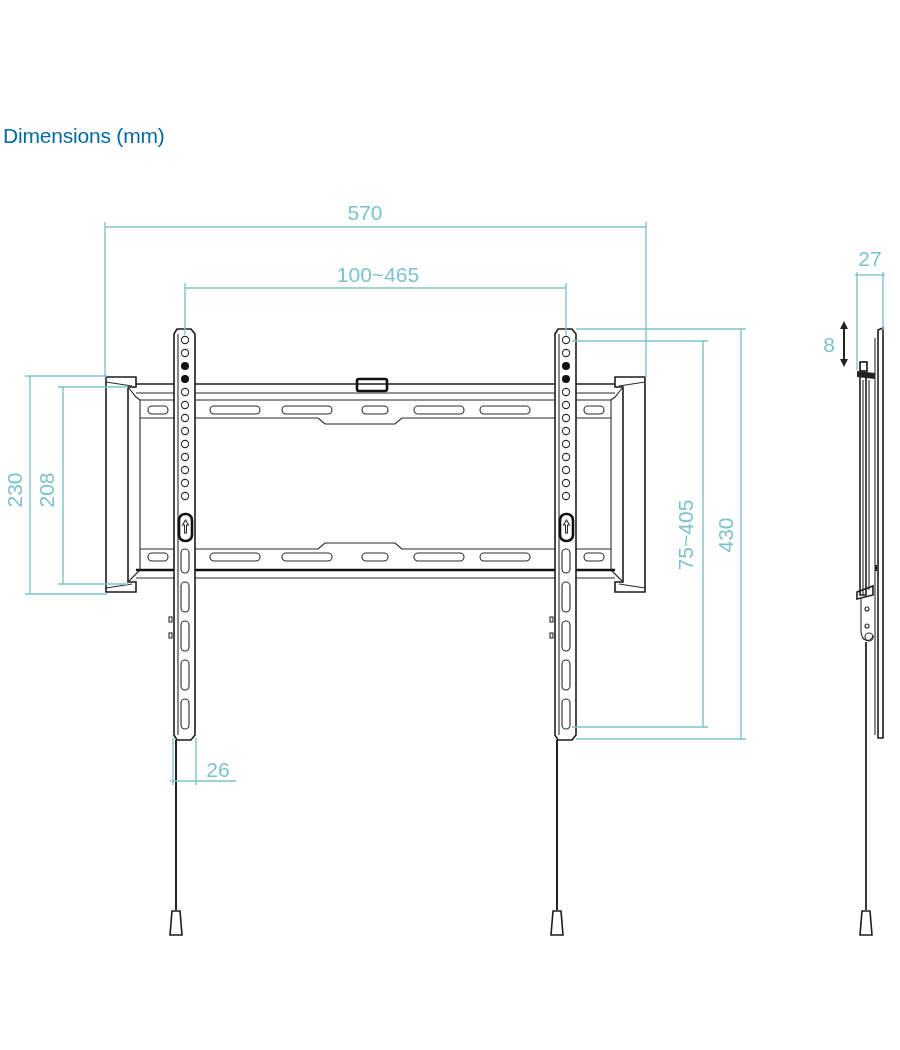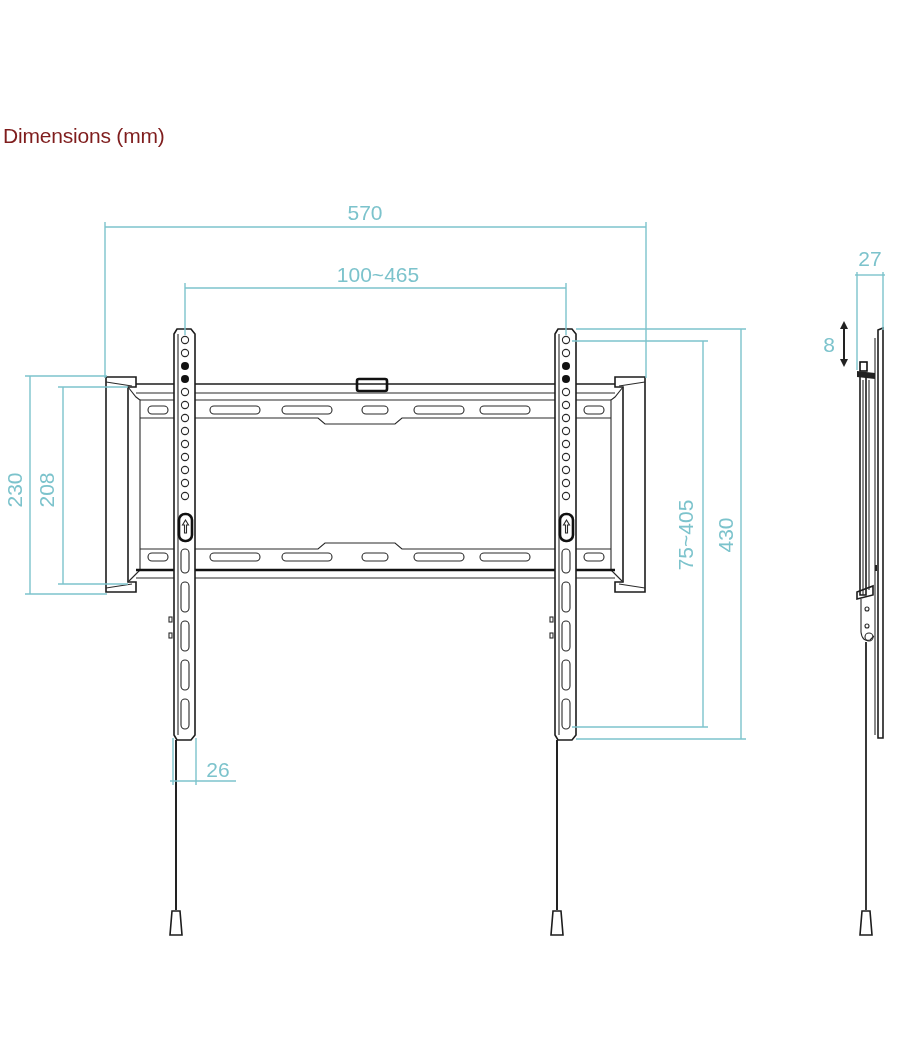--- a/index.html
+++ b/index.html
@@ -1,18 +1,18 @@
 <!DOCTYPE html>
 <html><head>
 <meta charset="utf-8">
 <style>
   html, body { margin: 0; padding: 0; background: #ffffff; }
   body { width: 900px; height: 1050px; position: relative; overflow: hidden;
          font-family: "Liberation Sans", sans-serif; }
-  .title { position: absolute; left: 3px; top: 124px; font-size: 21px; color: #7f1d1d;
+  .title { position: absolute; left: 3px; top: 124px; font-size: 21px; color: #0369a1;
            font-family: "Liberation Sans", sans-serif; letter-spacing: -0.2px; }
   svg { position: absolute; left: 0; top: 0; }
   .dim-label { font-family: "Liberation Sans", sans-serif; font-size: 21px; fill: #7cc3cc; }
   .dim { stroke: #7cc3cc; stroke-width: 1.4; fill: none; }
   .ink { stroke: #1d1d1d; stroke-width: 1.6; fill: none; }
   .ink-thin { stroke: #2a2a2a; stroke-width: 1.1; fill: none; }
   .ink-bold { stroke: #111; stroke-width: 2.6; fill: none; }
   .fill-white { fill: #ffffff; }
 </style>
 </head>

